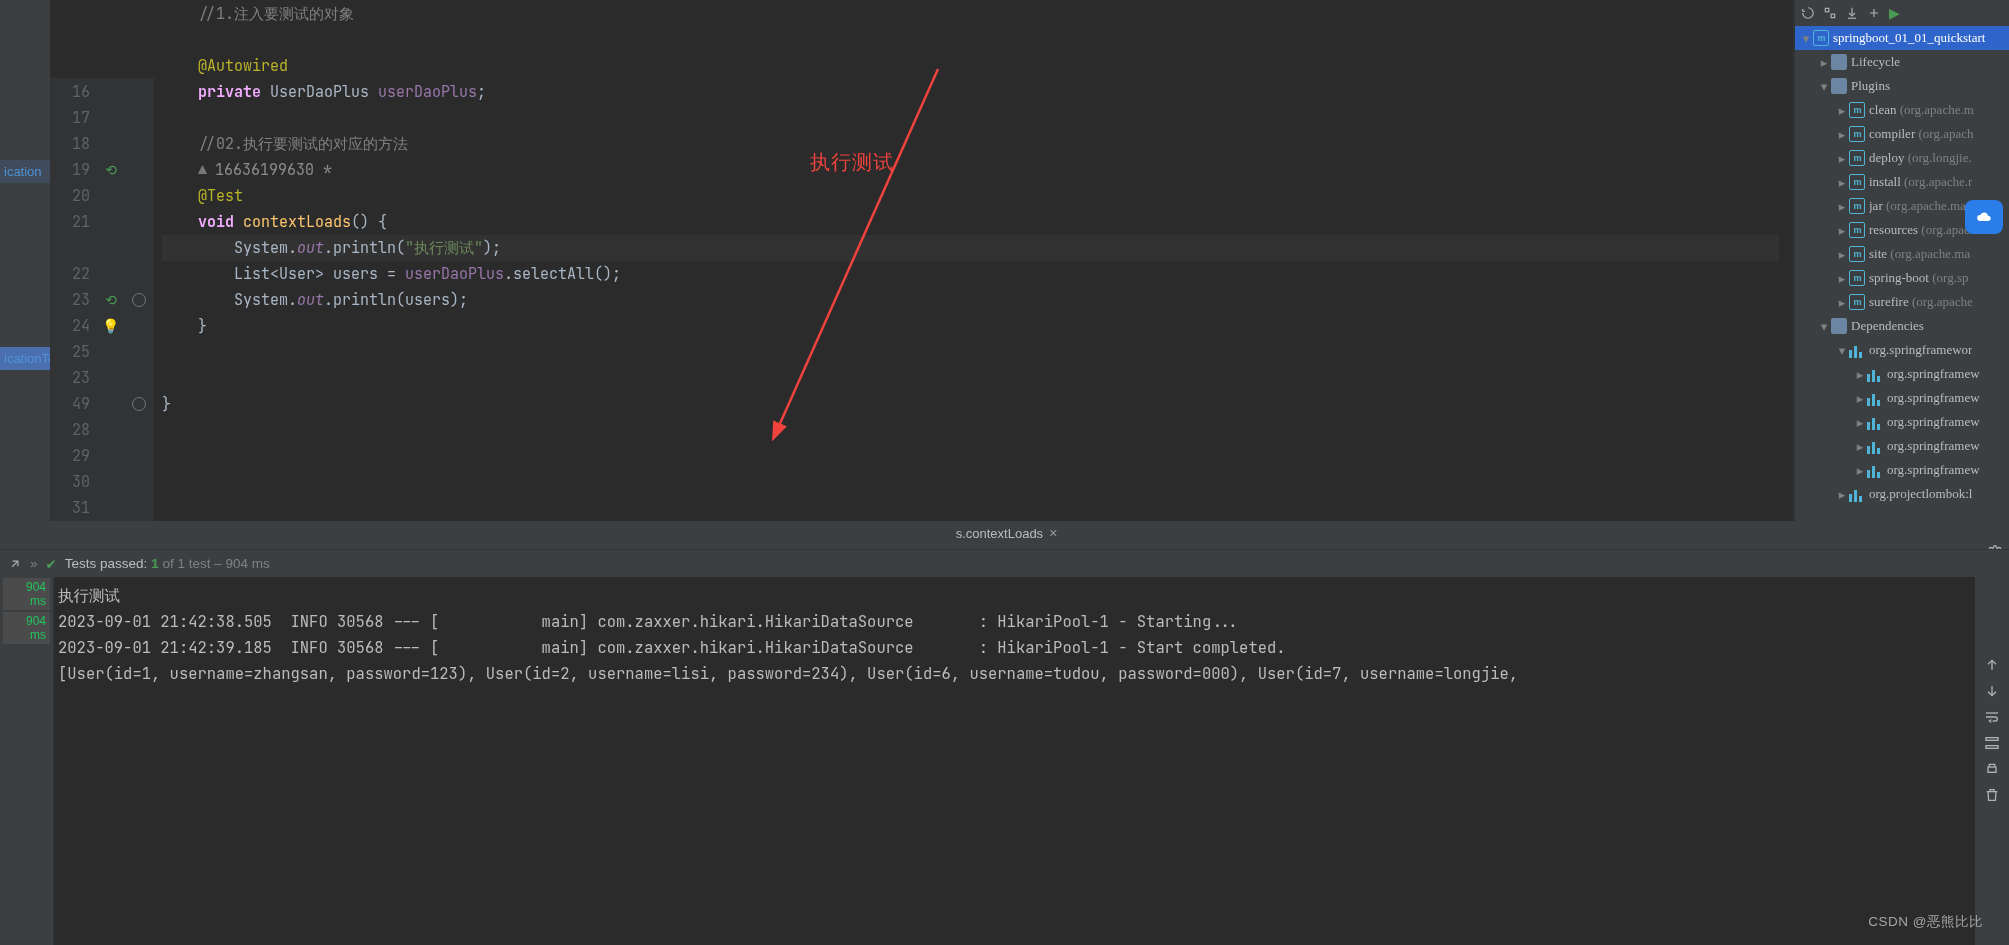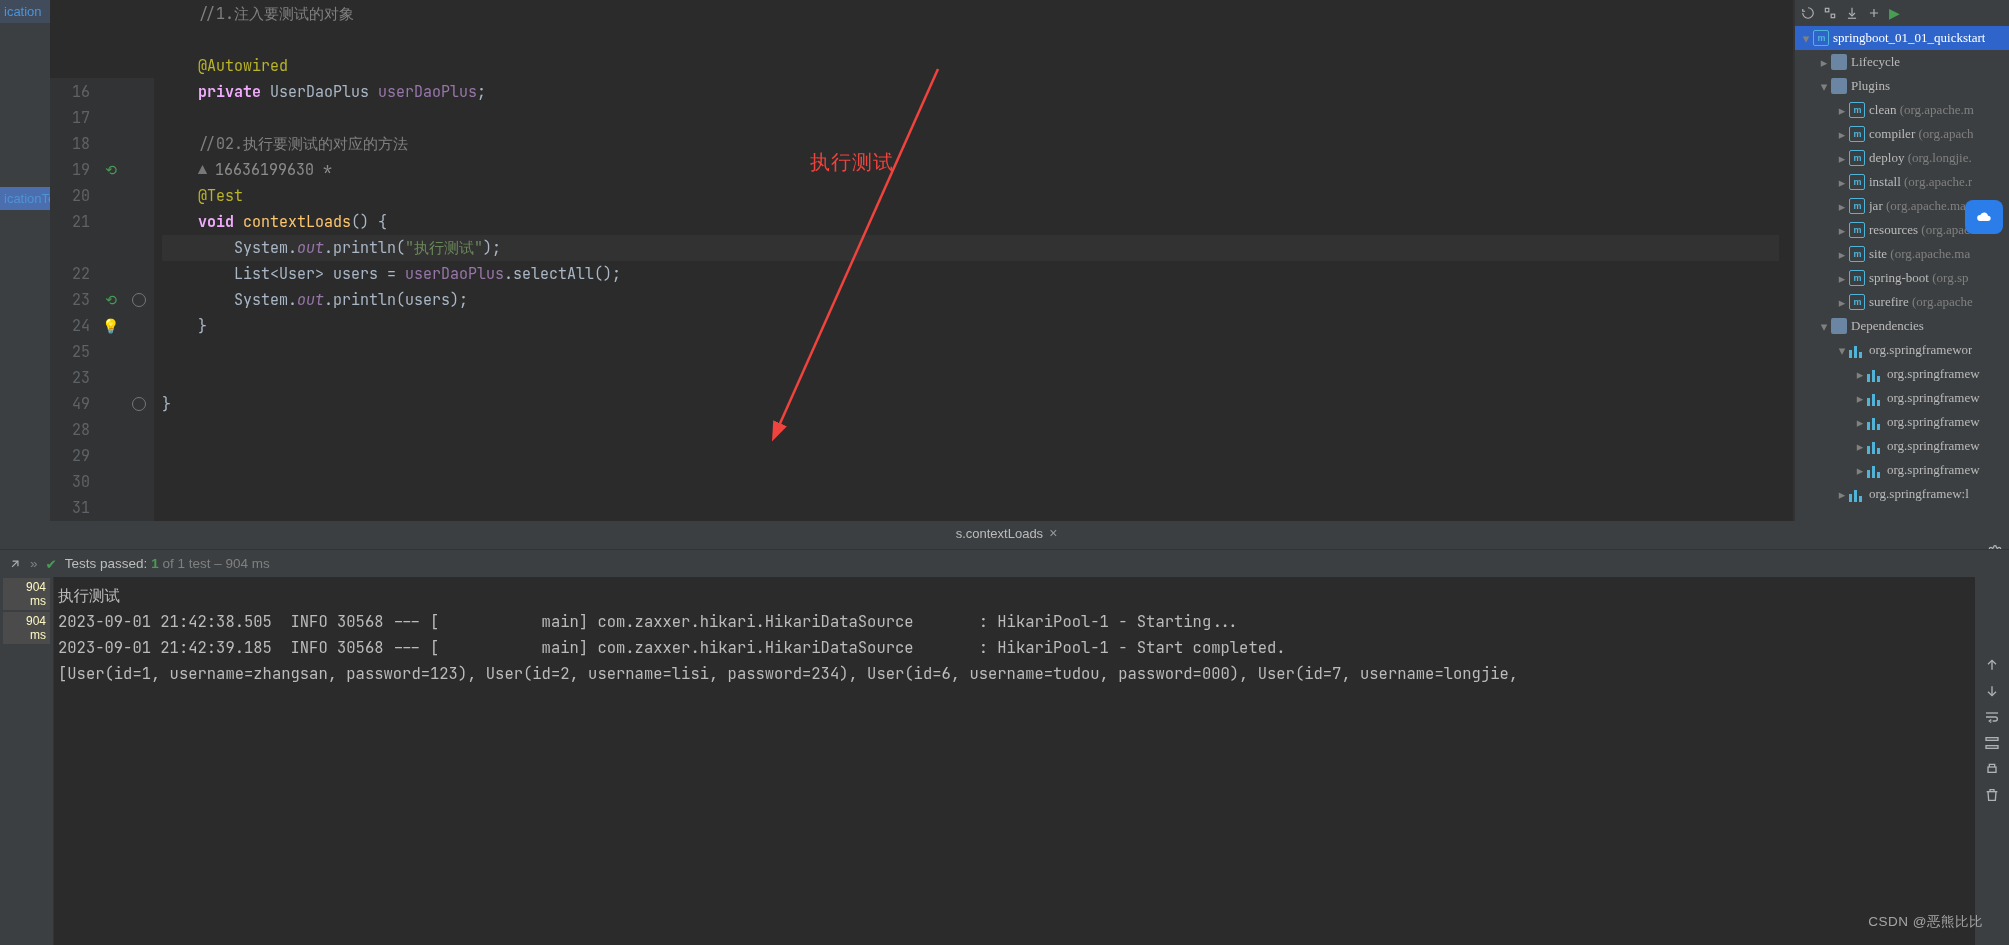--- a/index.html
+++ b/index.html
@@ -5,21 +5,21 @@
   * { box-sizing: border-box; }
   html, body { margin:0; padding:0; font-family: "Segoe UI", Arial, sans-serif; font-size:14px; }
   body { background:#2b2b2b; color:#a9b7c6; width:2009px; height:945px; overflow:hidden; position:relative; }
 
   .root { display:flex; flex-direction:column; height:100%; width:100%; position:relative; }
 
   .upper { display:flex; flex-direction:row; flex: 1 1 auto; min-height: 480px; position:relative; }
 
   
   .left-stub { width:50px; background:#3c3f41; display:flex; flex-direction:column; font-size:13px; color:#589df6;}
-  .left-stub .stub-a { padding:4px; color:#4e93d6; background:#4b6eaf40;}
+  .left-stub .stub-a { padding:4px; margin-top:160px; color:#4e93d6; background:#4b6eaf40;}
   .left-stub .stub-b { padding:4px; margin-top:164px; color:#4e93d6; background:#4b6eaf;}
 
   .editor-region { flex:1; display:flex; flex-direction:row; background:#2b2b2b;align-items:flex-end; }
 
   .gutter { display:flex; flex-direction:row; background:#313335; }
   .gutter-col { display:flex; flex-direction:column; padding-top:1px; }
   .line-nums { width:48px; text-align:right; padding-right:8px; color:#606366; font-family:"JetBrains Mono","Consolas",monospace; font-size:15px; line-height:26px; }
   .gutter-icons { width:26px; }
   .gutter-icons .gi { height:26px; display:flex; align-items:center; justify-content:center; font-size:14px;}
   .gutter-extra { width:30px; }
@@ -83,21 +83,21 @@
   .tabbar .gear { margin-left:auto; margin-right:6px; color:#afb1b3;}
   .statusbar { height:28px; background:#3c3f41; border-top:1px solid #313335; display:flex; align-items:center; padding:0 8px; gap:8px; font-size:13.5px; color:#bbb;}
   .statusbar .chk { color:#499c54;}
   .statusbar .passed { color:#bdbdbd;}
   .statusbar .passed .n { color:#499c54; font-weight:bold;}
   .statusbar .dimtxt { color:#808080;}
   .statusbar svg{stroke:#afb1b3;}
 
   .bottom-main { flex:1; display:flex; flex-direction:row; }
   .run-left { width:54px; background:#3c3f41; display:flex; flex-direction:column; border-right:1px solid #313335;}
-  .run-chip { background:#4b4b4b; color:#fef9c3; font-size:12px; padding:2px 4px; margin:1px 3px; border-radius:0; text-align:right;}
+  .run-chip { background:#4b4b4b; color:#22c55e; font-size:12px; padding:2px 4px; margin:1px 3px; border-radius:0; text-align:right;}
   .console { flex:1; padding:6px 4px; font-family:"JetBrains Mono","Consolas",monospace; font-size:15.5px; line-height:26px; white-space:pre; color:#bbb; position:relative; }
   .right-guttericons { width:34px; background:#3c3f41; display:flex; flex-direction:column; align-items:center; gap:10px; padding-top:80px; color:#afb1b3;}
   .right-guttericons svg { stroke:#afb1b3;}
 
   .watermark { position:absolute; right:26px; bottom:14px; color:#d0d0d0bb; font-size:13.5px; letter-spacing:0.5px;}
 </style>
 </head>
 <body>
 
 <div class="root">
@@ -342,21 +342,21 @@
             </span>
             <span class="lbl">org.springframew</span>
           </div>
           <div class="tree-row" style="padding-left: 40px;">
             <span class="tw">▸</span>
             <span class="ico ico-bars">
               <span></span>
               <span></span>
               <span></span>
             </span>
-            <span class="lbl">org.springframew:l</span>
+            <span class="lbl">org.projectlombok:l</span>
           </div>
         </div>
       <div class="badge-blue">
         <svg width="20" height="16" viewBox="0 0 24 24" fill="#fff">
             <path d="M6 18h12a4 4 0 000-8 6 6 0 00-11.5-1A4.5 4.5 0 006 18z"></path>
           </svg>
       </div>
     </div>
   </div>
 

